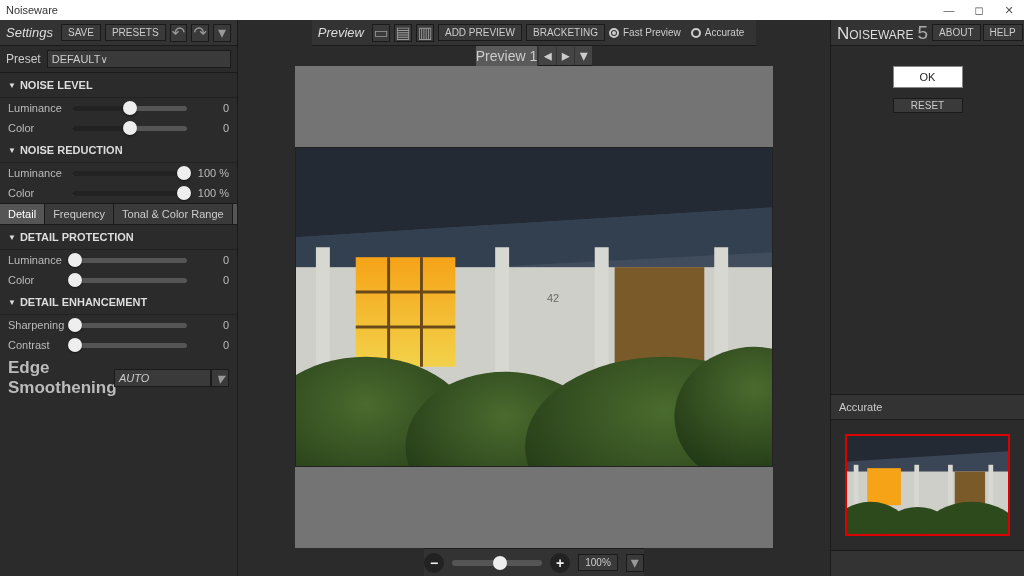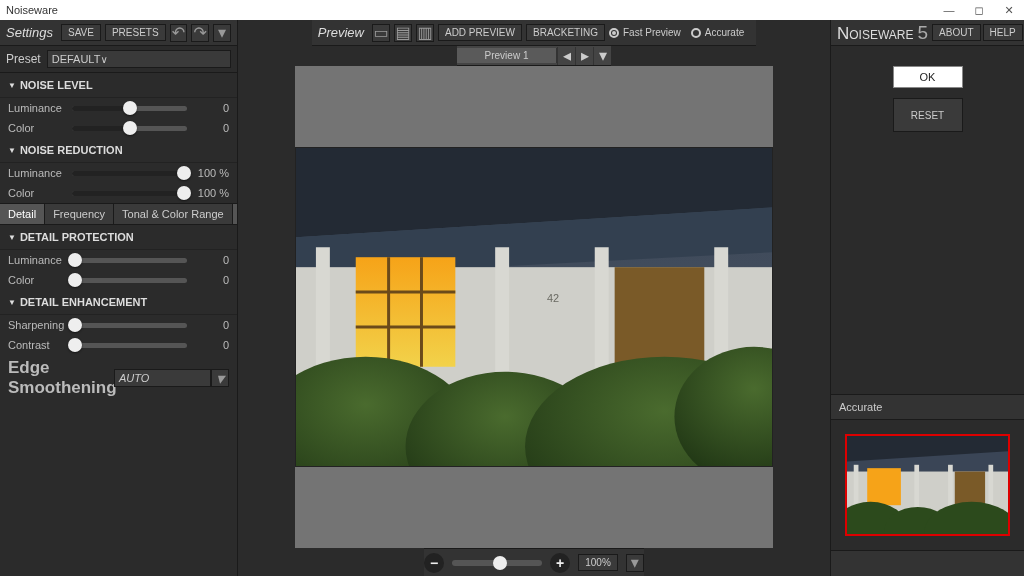--- a/index.html
+++ b/index.html
@@ -32,35 +32,35 @@
   .tabbtn { padding: 4px 8px; font-size: 11px; color: #ccc; border-right: 1px solid #1a1a1a; cursor: pointer; background: #3a3a3a; }
   .tabbtn.active { background: #555; color: #fff; }
   .edge-row { display: flex; align-items: center; padding: 3px 8px; gap: 6px; }
   .edge-row .lbl { color: #bbb; font-size: 17px; width: 100px; font-weight: bold; }
   .edge-row .sel { flex: 1; display: flex; font-style: italic; }
   .preview-toolbar { height: 26px; background: #333; display: flex; align-items: center; padding: 0 6px; gap: 4px; border-bottom: 1px solid #1a1a1a; }
   .radio { width: 10px; height: 10px; border-radius: 50%; border: 2px solid #ccc; display: inline-block; }
   .radio.checked::after { content: ""; display: block; width: 4px; height: 4px; background: #ccc; border-radius: 50%; margin: 1px; }
   .radio-lbl { color: #ccc; font-size: 10px; margin-right: 6px; }
   .tabstrip { height: 20px; background: #444; display: flex; align-items: center; border-bottom: 1px solid #1a1a1a; }
-  .doctab { background: #5a5a5a; color: #ccc; font-size: 10px; padding: 2px 28px; border-right: 1px solid #333; }
+  .doctab { background: #5a5a5a; color: #ccc; font-size: 14px; padding: 2px 0; border-right: 1px solid #333; }
   .tabstrip .fill { flex: 1; background: #666; height: 100%; }
   .tabstrip .nav { width: 18px; height: 18px; display: flex; align-items: center; justify-content: center; color: #ccc; border-left: 1px solid #333; cursor: pointer; }
   .canvas { flex: 1; background: #747474; display: flex; align-items: center; justify-content: center; position: relative; }
   .image { width: 478px; height: 320px; border: 1px solid #222; position: relative; overflow: hidden; }
   .zoombar { height: 28px; background: #333; display: flex; align-items: center; justify-content: center; gap: 8px; border-top: 1px solid #1a1a1a; }
   .zbtn { width: 20px; height: 20px; border-radius: 50%; background: #222; color: #eee; display: flex; align-items: center; justify-content: center; font-size: 14px; font-weight: bold; cursor: pointer; }
   .zslider { width: 90px; height: 6px; background: #555; border-radius: 3px; position: relative; }
   .zthumb { width: 14px; height: 14px; background: #eee; border-radius: 50%; position: absolute; top: -4px; left: 45%; }
   .zval { background: #3a3a3a; border: 1px solid #1a1a1a; color: #ccc; font-size: 10px; padding: 2px 6px; display: flex; gap: 4px; align-items: center; }
   .brand { font-family: Georgia, serif; color: #ddd; font-size: 17px; display: flex; align-items: baseline; gap: 4px; }
   .brand .ver { color: #aaa; font-size: 19px; }
   .right-btns { display: flex; flex-direction: column; gap: 10px; align-items: center; padding: 20px 10px; }
   .okbtn { width: 70px; height: 22px; background: #fff; color: #222; font-size: 11px; border: 1px solid #888; cursor: pointer; }
-  .resetbtn { width: 70px; height: 34px; background: #3a3a3a; color: #ccc; font-size: 10px; border: 1px solid #1a1a1a; cursor: pointer; }
+  .resetbtn { width: 70px; height: 15px; background: #3a3a3a; color: #ccc; font-size: 10px; border: 1px solid #1a1a1a; cursor: pointer; }
   .nav-header { color: #ccc; font-size: 11px; padding: 6px 8px; border-top: 1px solid #1a1a1a; border-bottom: 1px solid #1a1a1a; background: #333; }
   .nav-thumb { margin: 14px; border: 2px solid #d00; height: 102px; position: relative; overflow: hidden; }
   .house-svg { width: 100%; height: 100%; display: block; }
 </style>
 </head>
 <body>
 
 <div class="titlebar">
   <span>Noiseware</span>
   <span class="spacer"></span>

